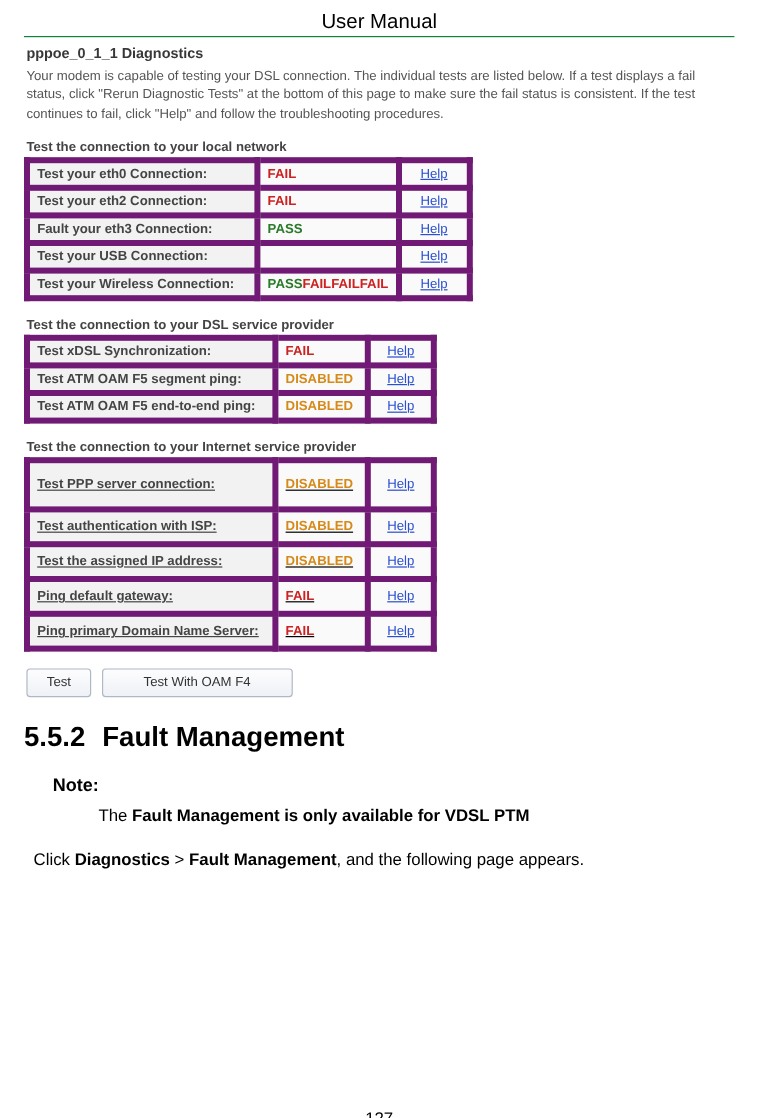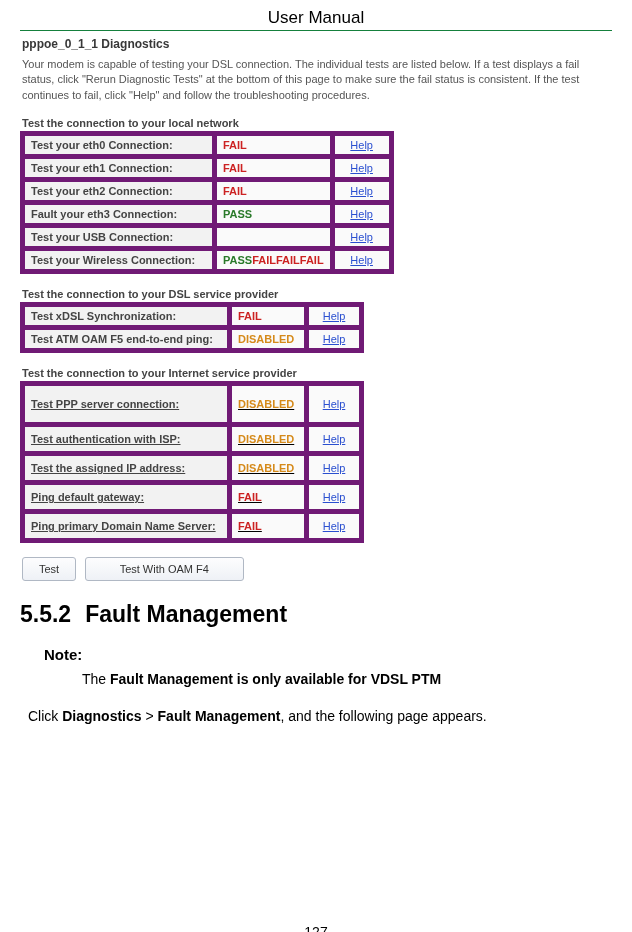--- a/index.html
+++ b/index.html
@@ -137,25 +137,20 @@
 
   <div class="section-label">Test the connection to your local network</div>
   <table class="diag t1">
     <tbody>
         <tr>
       <td class="name">Test your eth0 Connection:</td>
       <td class="status"><span class="status-fail">FAIL</span></td>
       <td class="help"><span class="help-link">Help</span></td>
     </tr>
     <tr>
-      <td class="name">Test your eth1 Connection:</td>
-      <td class="status"><span class="status-fail">FAIL</span></td>
-      <td class="help"><span class="help-link">Help</span></td>
-    </tr>
-    <tr>
       <td class="name">Test your eth2 Connection:</td>
       <td class="status"><span class="status-fail">FAIL</span></td>
       <td class="help"><span class="help-link">Help</span></td>
     </tr>
     <tr>
       <td class="name">Fault your eth3 Connection:</td>
       <td class="status"><span class="status-pass">PASS</span></td>
       <td class="help"><span class="help-link">Help</span></td>
     </tr>
     <tr>
@@ -173,20 +168,25 @@
 
   <div class="section-label">Test the connection to your DSL service provider</div>
   <table class="diag t2">
     <tbody>
         <tr>
       <td class="name">Test xDSL Synchronization:</td>
       <td class="status"><span class="status-fail">FAIL</span></td>
       <td class="help"><span class="help-link">Help</span></td>
     </tr>
     <tr>
+      <td class="name">Test ATM OAM F5 segment ping:</td>
+      <td class="status"><span class="status-disabled">DISABLED</span></td>
+      <td class="help"><span class="help-link">Help</span></td>
+    </tr>
+    <tr>
       <td class="name">Test ATM OAM F5 end-to-end ping:</td>
       <td class="status"><span class="status-disabled">DISABLED</span></td>
       <td class="help"><span class="help-link">Help</span></td>
     </tr>
   </tbody>
     </table>
 
   <div class="section-label">Test the connection to your Internet service provider</div>
   <table class="diag t3">
     <tbody>

